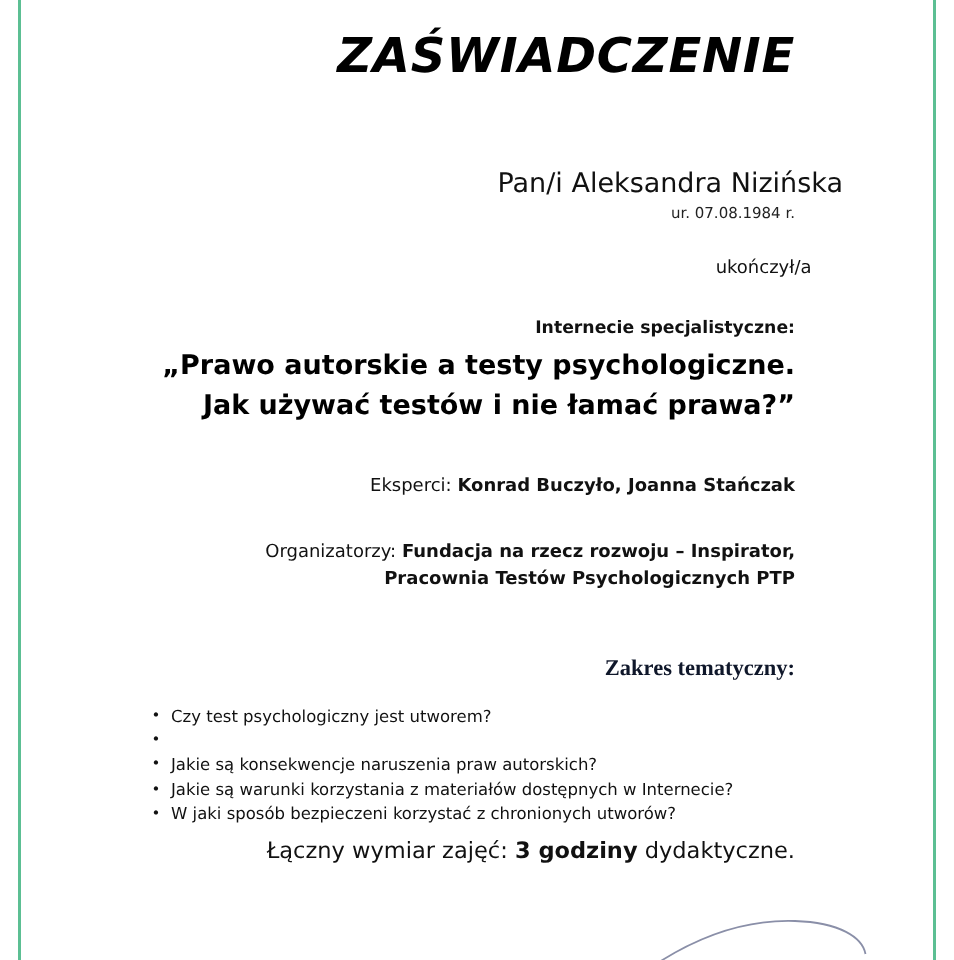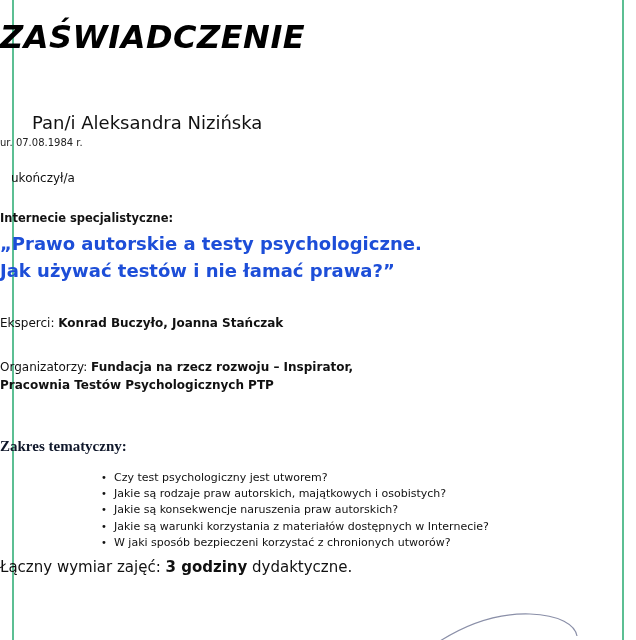--- a/index.html
+++ b/index.html
@@ -22,21 +22,21 @@
     width: 2px;
     background: #5cbf93;
   }
   .border-left { left: 12px; }
   .border-right { left: 622px; }
 
   .abs {
     position: absolute;
     left: 0;
     width: 530px;
-    text-align: left;
+    text-align: right;
     white-space: nowrap;
   }
   .title {
     top: 18px;
     font-size: 32px;
     font-weight: bold;
     font-style: italic;
     letter-spacing: 0.5px;
     color: #000;
   }
@@ -59,21 +59,21 @@
   }
   .seminar-label {
     top: 211px;
     font-size: 11.5px;
     font-weight: bold;
     color: #111;
   }
   .seminar-title {
     font-size: 18px;
     font-weight: bold;
-    color: #1d4ed8;
+    color: #000000;
   }
   .seminar-title.l1 { top: 233px; }
   .seminar-title.l2 { top: 260px; }
 
   .experts {
     top: 316px;
     font-size: 12px;
   }
   .organizers {
     font-size: 12px;
@@ -144,21 +144,21 @@
 
 <div class="abs experts"><span>Eksperci: </span><span class="b">Konrad Buczyło, Joanna Stańczak</span></div>
 
 <div class="abs organizers l1"><span>Organizatorzy: </span><span class="b">Fundacja na rzecz rozwoju – Inspirator,</span></div>
 <div class="abs organizers l2 b">Pracownia Testów Psychologicznych PTP</div>
 
 <div class="abs topics-heading">Zakres tematyczny:</div>
 
 <ul class="topics-list">
   <li><span class="bullet">•</span><span>Czy test psychologiczny jest utworem?</span></li>
-  <li><span class="bullet">•</span><span>Jakie są rodzaje praw autorskich, majątkowych i osobistych?</span></li>
+  <li><span class="bullet">•</span></li>
   <li><span class="bullet">•</span><span>Jakie są konsekwencje naruszenia praw autorskich?</span></li>
   <li><span class="bullet">•</span><span>Jakie są warunki korzystania z materiałów dostępnych w Internecie?</span></li>
   <li><span class="bullet">•</span><span>W jaki sposób bezpieczeni korzystać z chronionych utworów?</span></li>
 </ul>
 
 <div class="abs total"><span>Łączny wymiar zajęć: </span><span class="b">3 godziny</span><span> dydaktyczne.</span></div>
 
 <svg class="signature" viewBox="0 0 636 640" xmlns="http://www.w3.org/2000/svg">
   <path d="M440 641 C 470 622, 500 613, 530 614 C 560 615, 575 625, 577 636" fill="none" stroke="#8a8fa8" stroke-width="1.2"></path>
 </svg>

